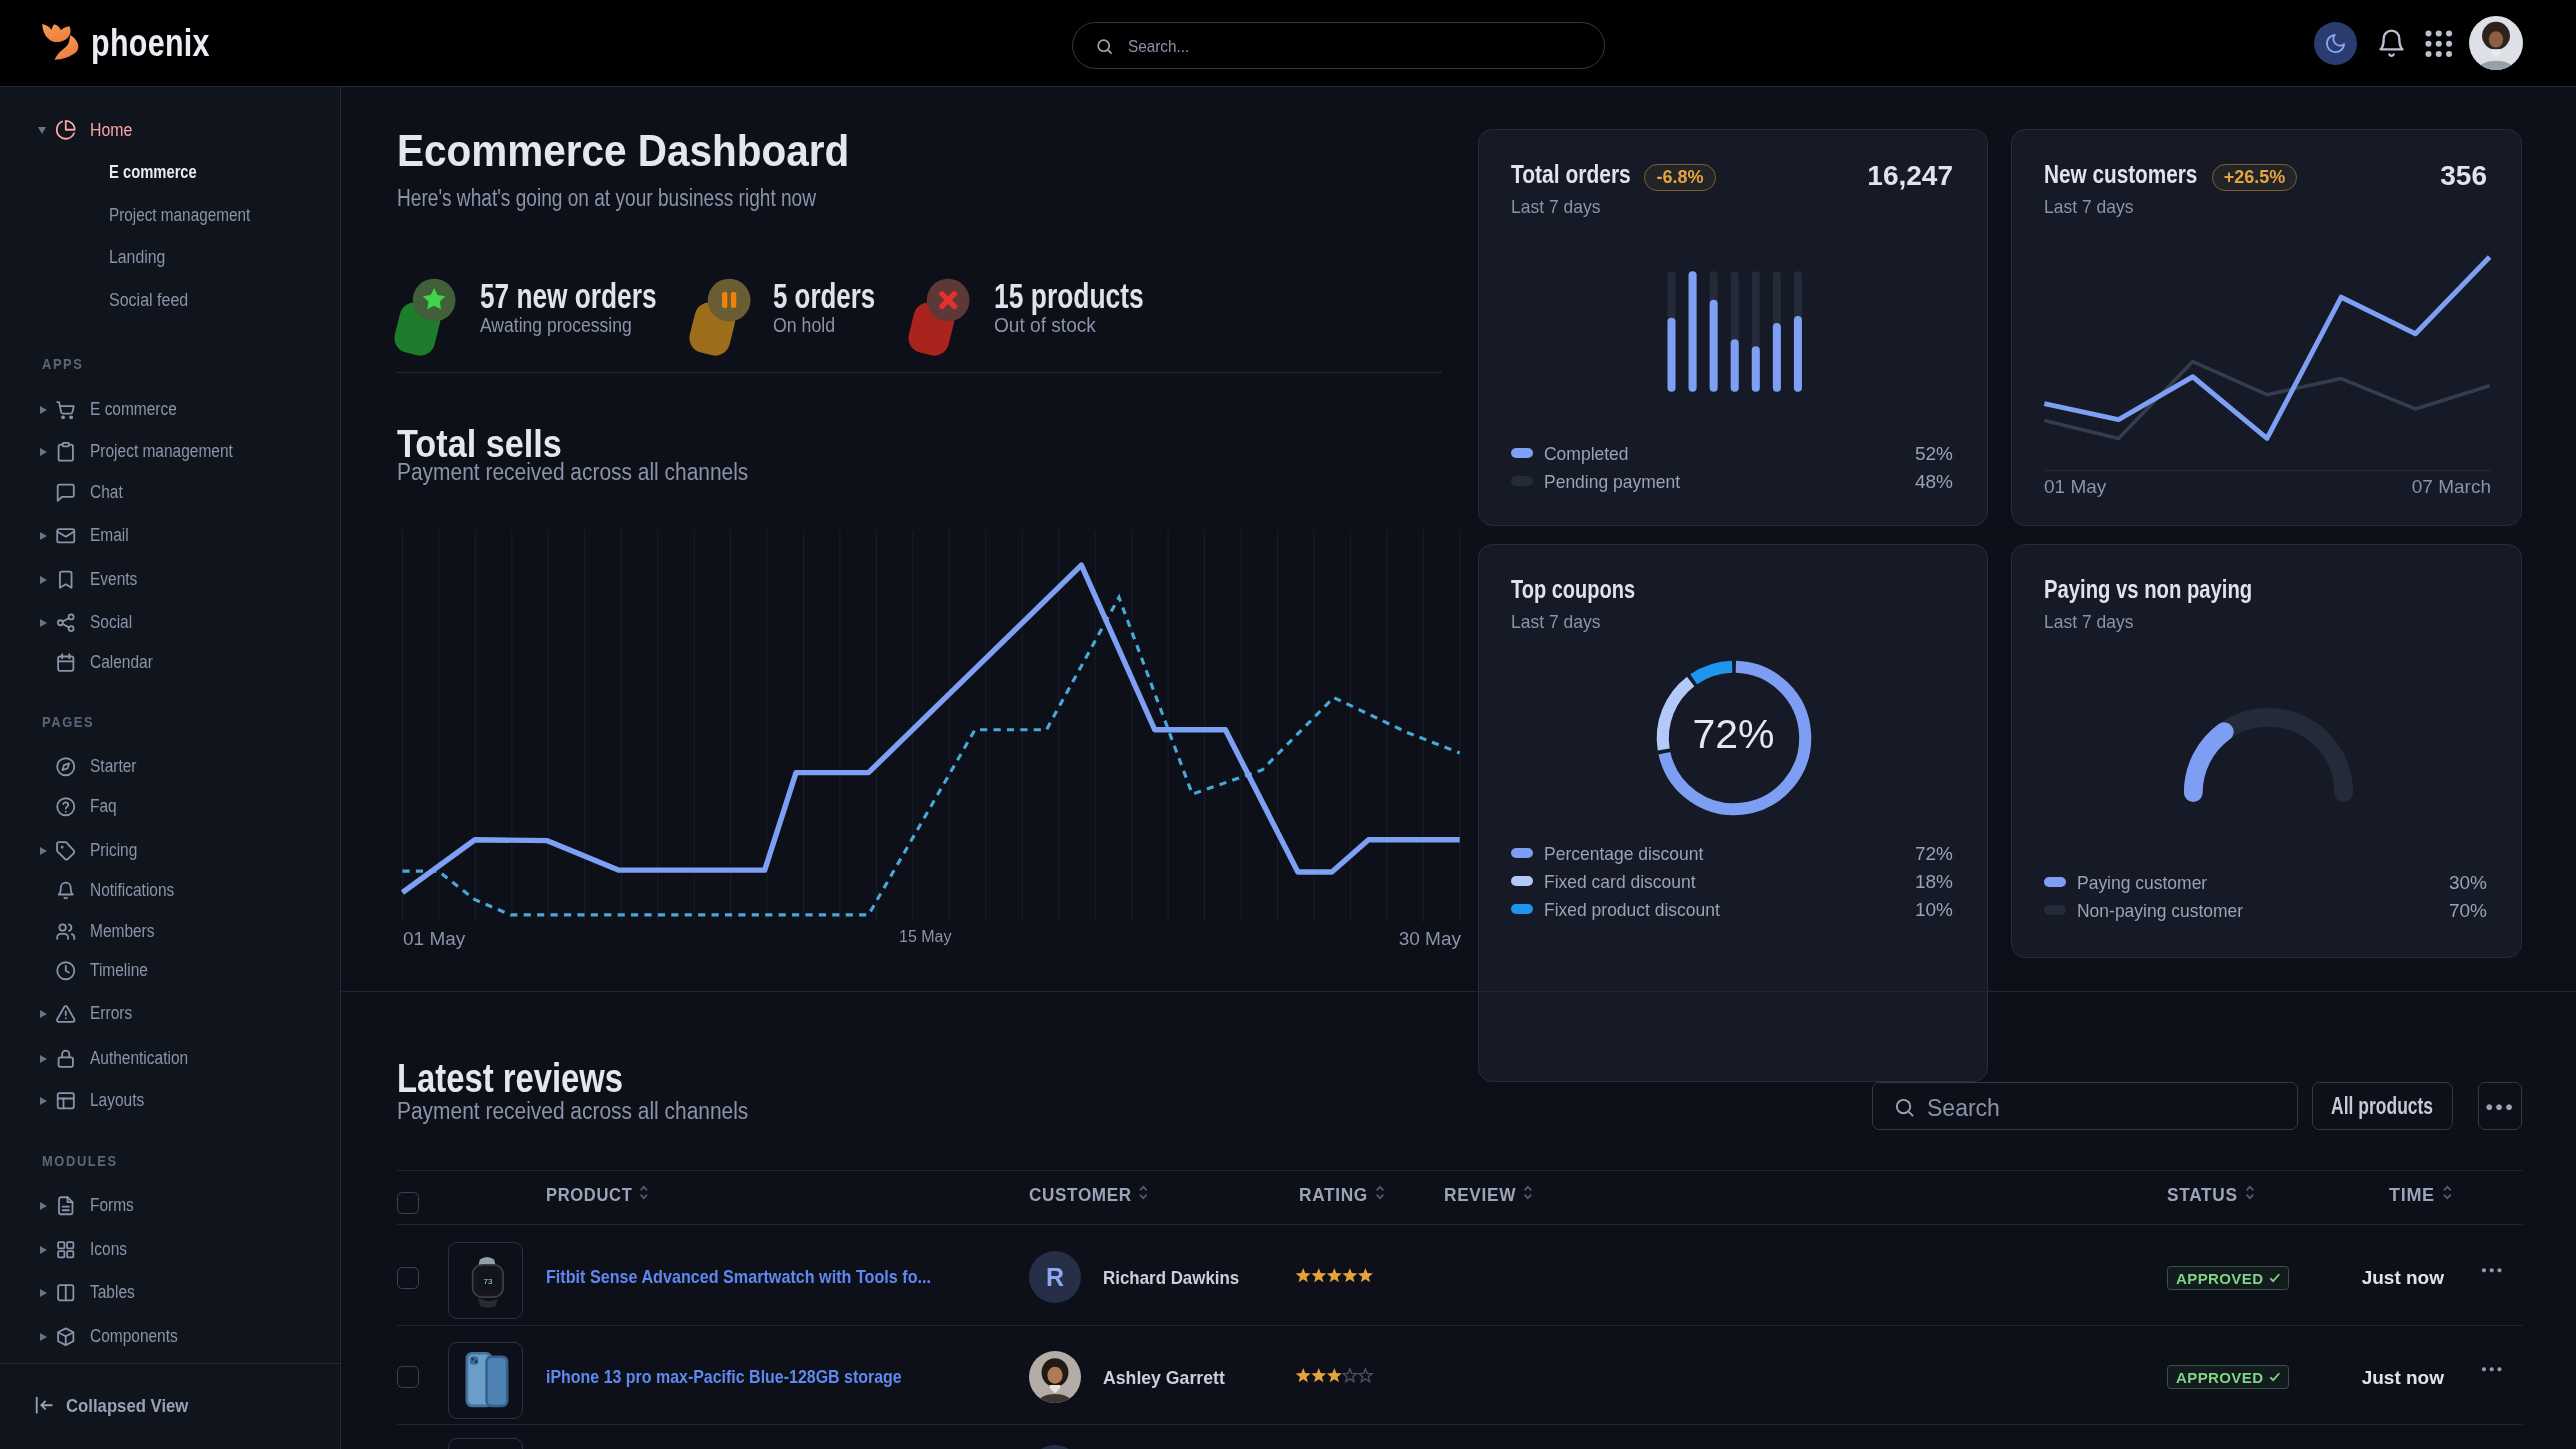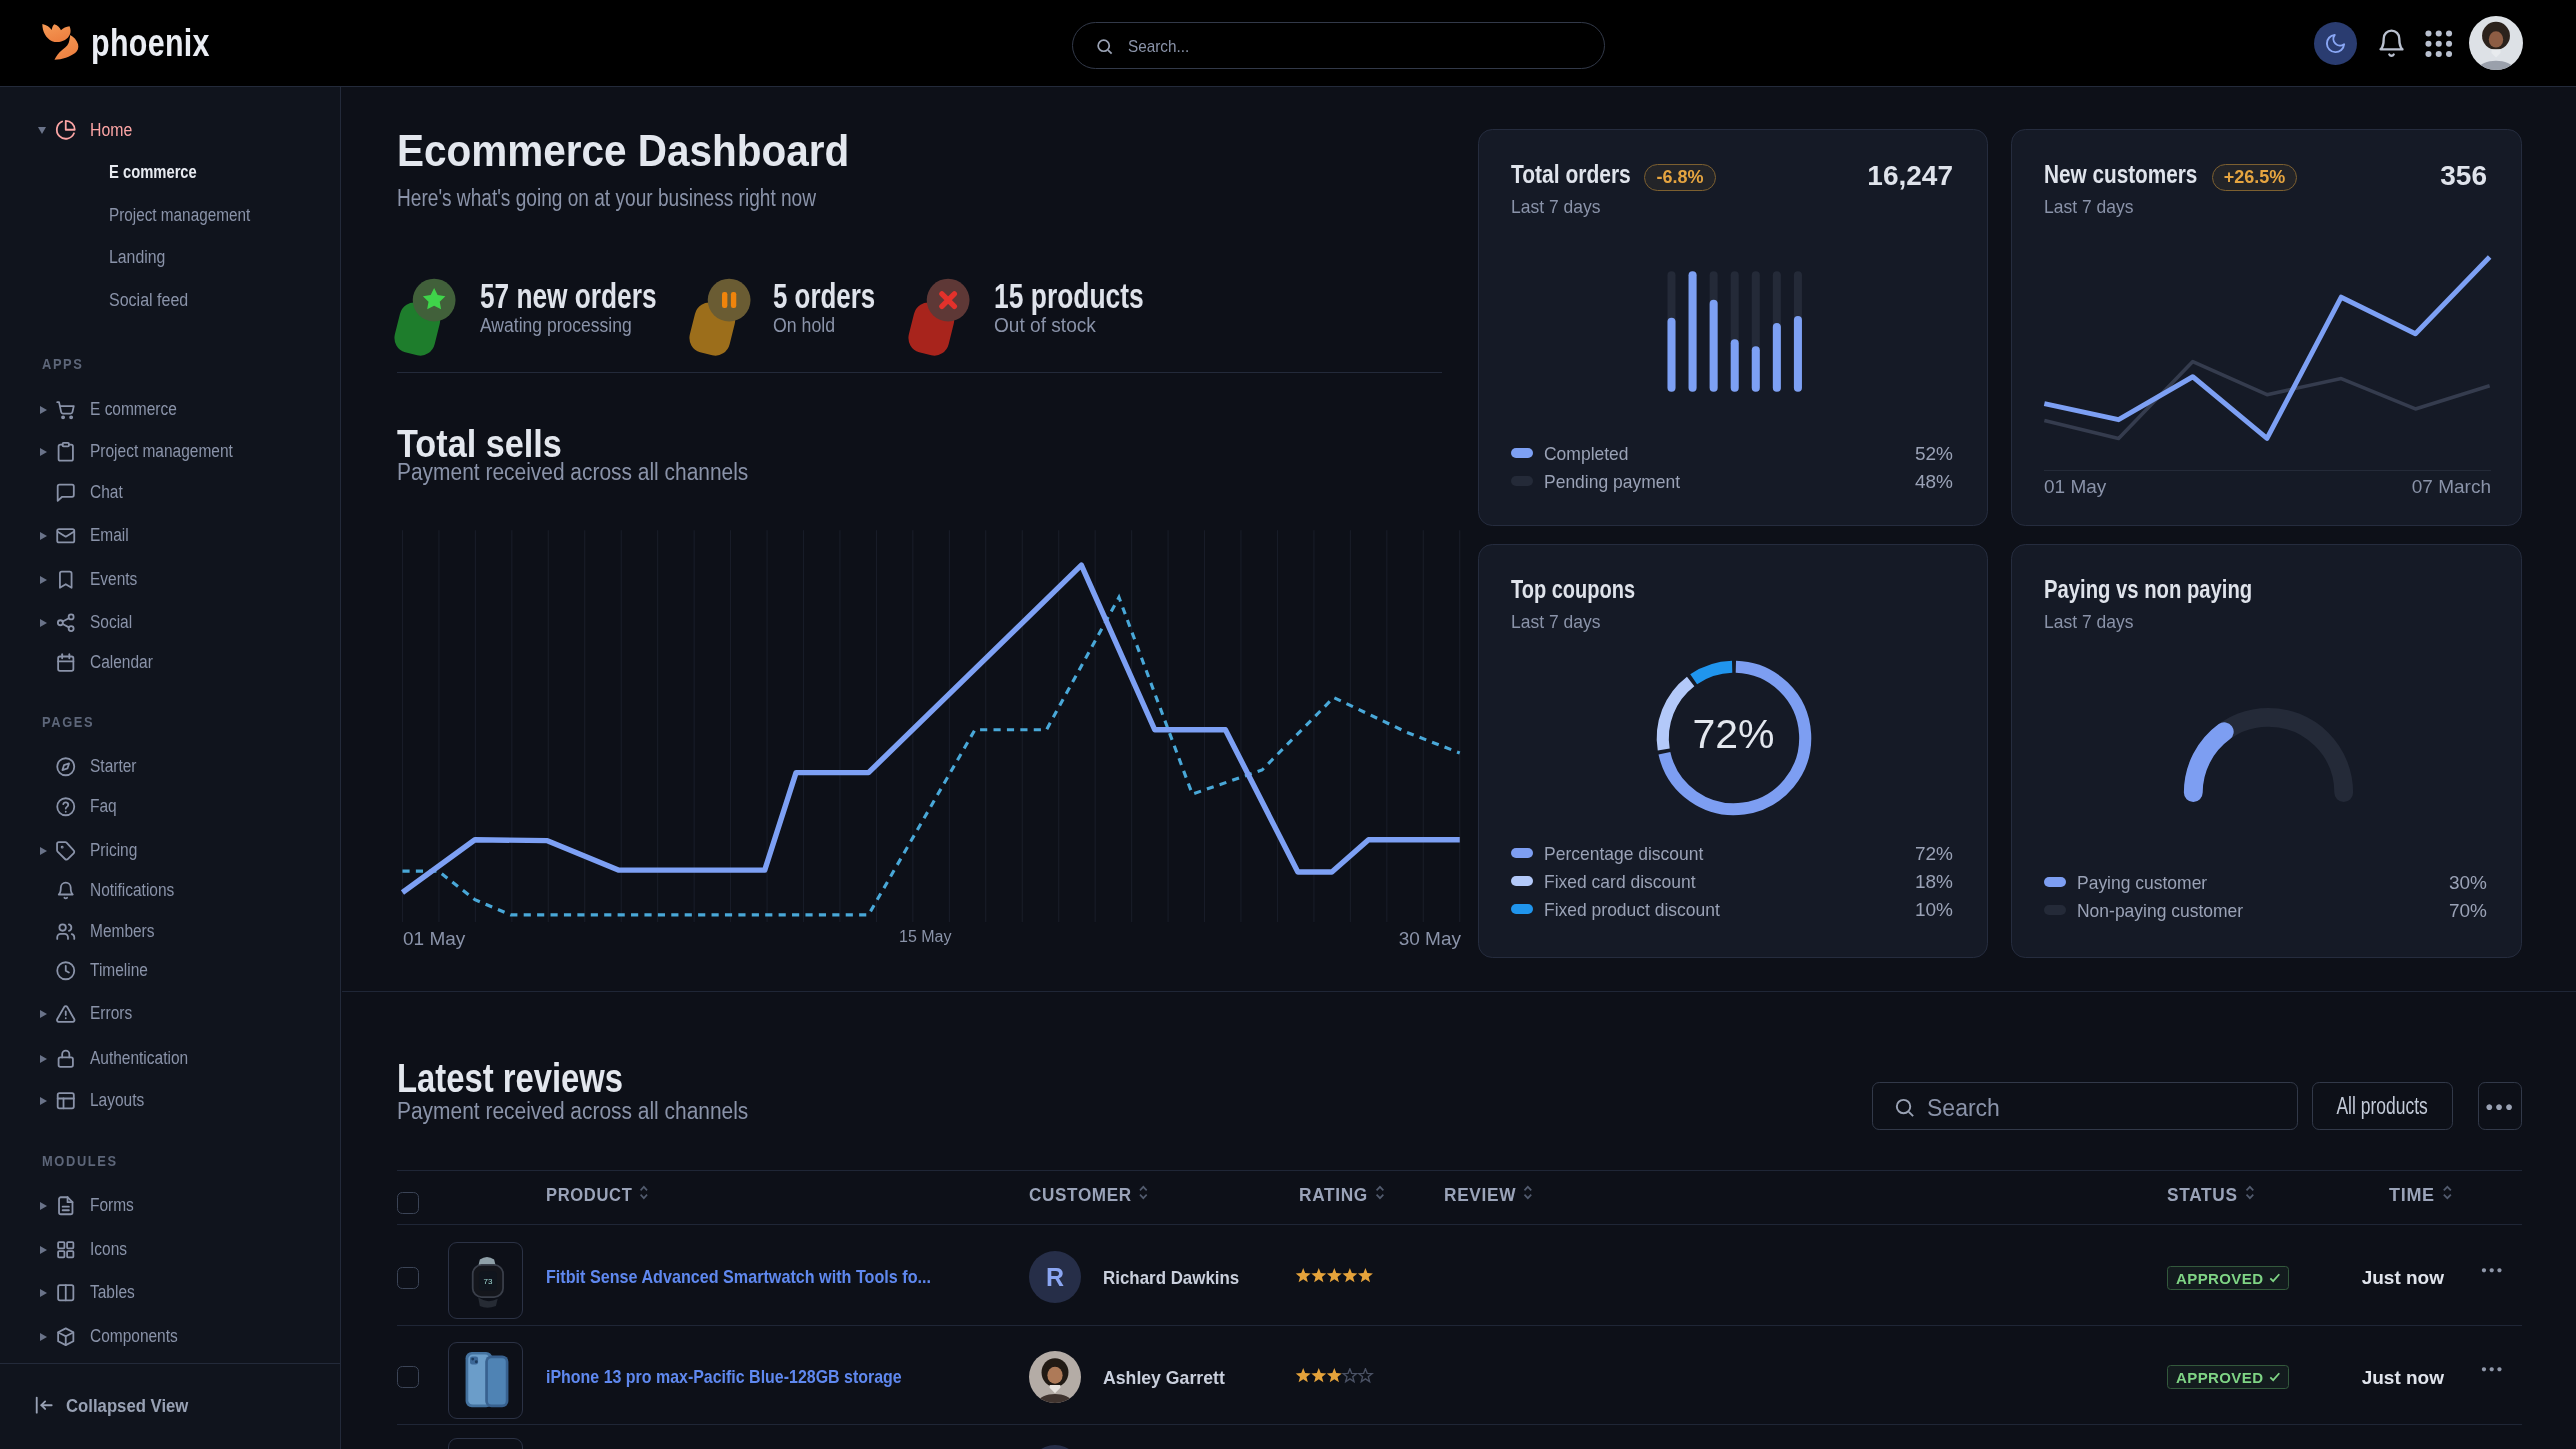--- a/index.html
+++ b/index.html
@@ -413,21 +413,21 @@
   <div class="csub" id="tCS1" style="transform:scaleX(0.92);transform-origin:0 50%">Last 7 days</div>
   <svg class="abs" style="left:27px;top:116px" width="456" height="215" viewBox="2277 274 510 240">
     <polyline fill="none" stroke="#353c4e" stroke-width="4" stroke-linejoin="round" points="2283,469 2366,489 2449,403 2532,440 2615,422 2698,456 2781,430"></polyline>
     <polyline fill="none" stroke="#7da0f4" stroke-width="5.5" stroke-linejoin="round" points="2283,450 2366,468 2449,420 2532,489 2615,331 2698,372 2781,286"></polyline>
   </svg>
   <div class="abs" style="left:32px;top:340px;width:447px;height:0.9px;background:#242a38"></div>
   <div class="abs muted" style="left:32px;top:347px;font-size:19px;line-height:1">01 May</div>
   <div class="abs muted" style="left:389px;top:347px;width:90px;text-align:right;font-size:19px;line-height:1">07 March</div>
 </div>
 
-<div class="card" style="left:1478px;top:544px;width:510px;height:414px">
+<div class="card" style="left:1478px;top:544px;width:510px;height:538px">
   <div class="ctitle" id="tCT3" style="transform:scaleX(0.8);transform-origin:0 50%">Top coupons</div>
   <div class="csub" id="tCS2" style="transform:scaleX(0.92);transform-origin:0 50%">Last 7 days</div>
   <svg class="abs" style="left:169px;top:107px" width="172" height="172" viewBox="0 0 192 192" fill="none">
     <path d="M 98.08 16.53 A 79.5 79.5 0 1 1 18.32 112.93" stroke="#7d9ef2" stroke-width="13.5"></path>
     <path d="M 17.55 108.85 A 79.5 79.5 0 0 1 47.60 32.92" stroke="#b3c9f9" stroke-width="13.5"></path>
     <path d="M 50.97 30.48 A 79.5 79.5 0 0 1 93.92 16.53" stroke="#2095ed" stroke-width="13.5"></path>
   </svg>
   <div class="abs" style="left:183px;top:169px;width:143px;text-align:center;font-size:41px;color:#e3e7ee;line-height:1">72%</div>
   <div class="legrow" style="top:298px">
         <span class="legpill" style="background:#7d9ef2"></span>
@@ -468,21 +468,21 @@
 <div id="tLatest" class="abs" style="left:397px;top:1058px;font-size:40px;font-weight:700;color:#e3e7ee;line-height:1;transform:scaleX(0.82);transform-origin:0 50%">Latest reviews</div>
 <div id="tPay2" class="abs muted" style="left:397px;top:1100px;font-size:23px;line-height:1;transform:scaleX(0.91);transform-origin:0 50%">Payment received across all channels</div>
 
 <div class="abs" style="left:1872px;top:1082px;width:426px;height:48px;border:0.9px solid #323949;border-radius:7.2px">
   <svg class="abs" style="left:19.7px;top:12.5px" width="23" height="23" viewBox="0 0 24 24" fill="none" stroke="#9aa2b4" stroke-width="2">
         <circle cx="11" cy="11" r="7"></circle>
         <line x1="16.5" y1="16.5" x2="21" y2="21"></line>
       </svg>
   <div class="abs muted" style="left:54px;top:11.6px;font-size:23px">Search</div>
 </div>
-<div id="tAP" class="abs" style="left:2312px;top:1082px;width:141px;height:48px;border:0.9px solid #323949;border-radius:7.2px;display:flex;align-items:center;justify-content:center;font-size:23px;font-weight:400;color:#c3cad8">
+<div id="tAP" class="abs" style="left:2312px;top:1082px;width:141px;height:48px;border:0.9px solid #323949;border-radius:7.2px;display:flex;align-items:center;justify-content:center;font-size:23px;font-weight:700;color:#c3cad8">
       <span style="transform:scaleX(0.76);display:inline-block">All products</span>
     </div>
 <div class="abs" style="left:2478px;top:1082px;width:44px;height:48px;border:0.9px solid #323949;border-radius:7.2px;display:flex;align-items:center;justify-content:center;color:#9aa2b4;font-size:13.4px;letter-spacing:1.8px">●●●</div>
 
 <div class="rowline" style="top:1170px"></div>
 <div class="checkbox" style="left:397px;top:1192px"></div>
 <div class="th" id="tTH0" style="left:546px;top:1185px;transform:scaleX(0.92);transform-origin:0 50%">PRODUCT<svg class="sorticon" width="10.7" height="15" viewBox="0 0 12 17">
         <path d="M2 6 L6 2 L10 6" fill="none" stroke="#525b6e" stroke-width="2"></path>
         <path d="M2 11 L6 15 L10 11" fill="none" stroke="#525b6e" stroke-width="2"></path>
       </svg></div>

